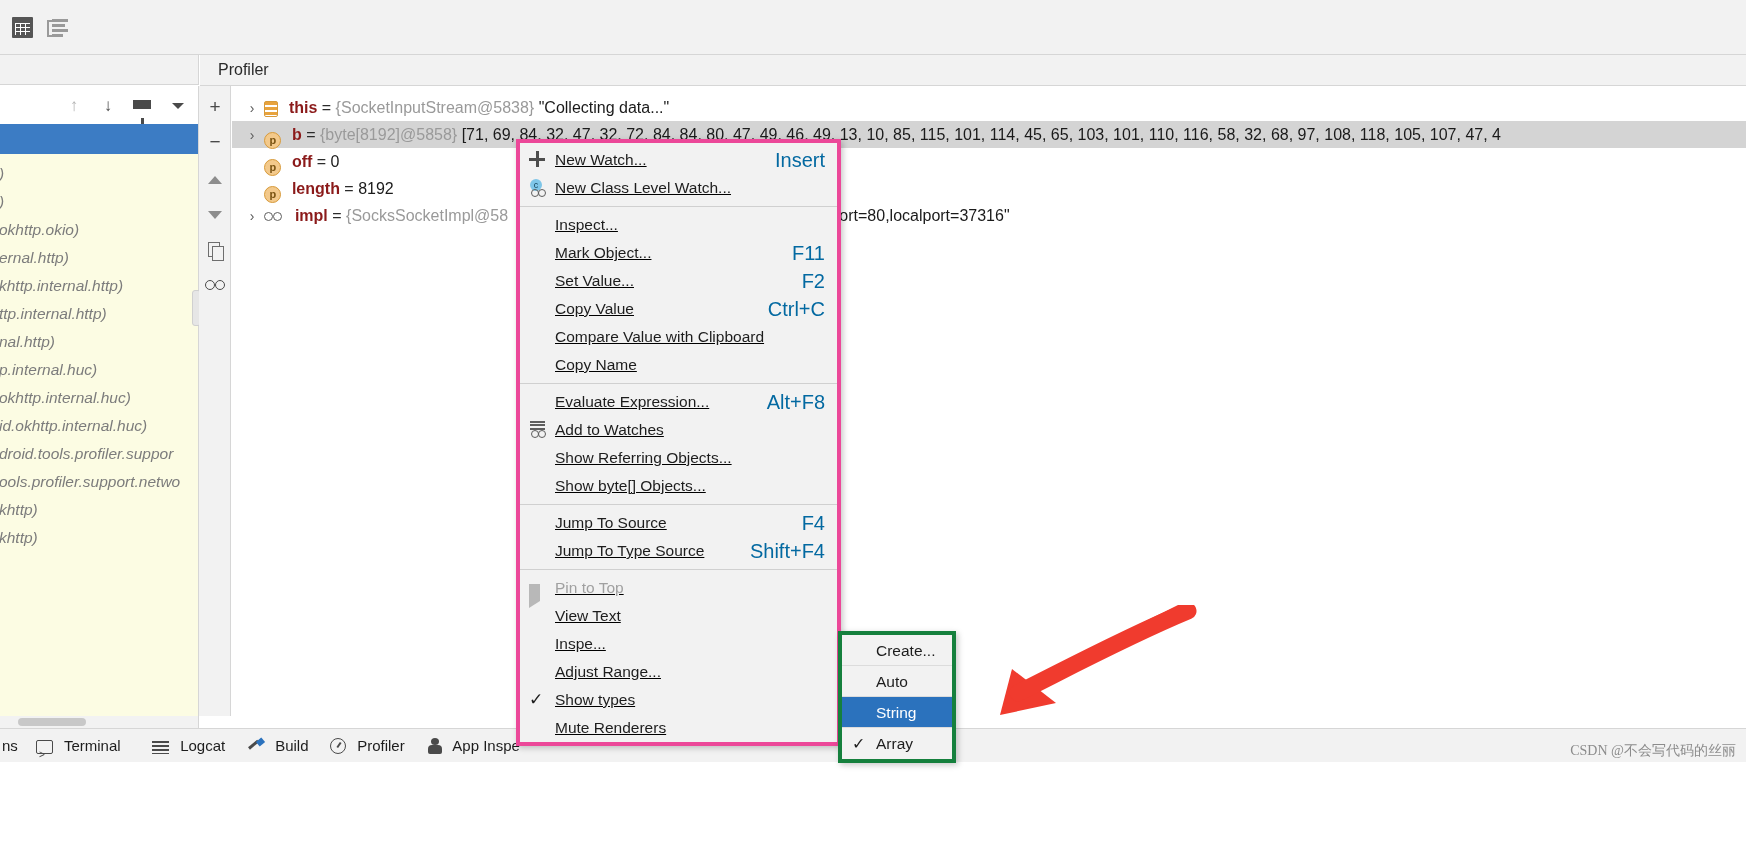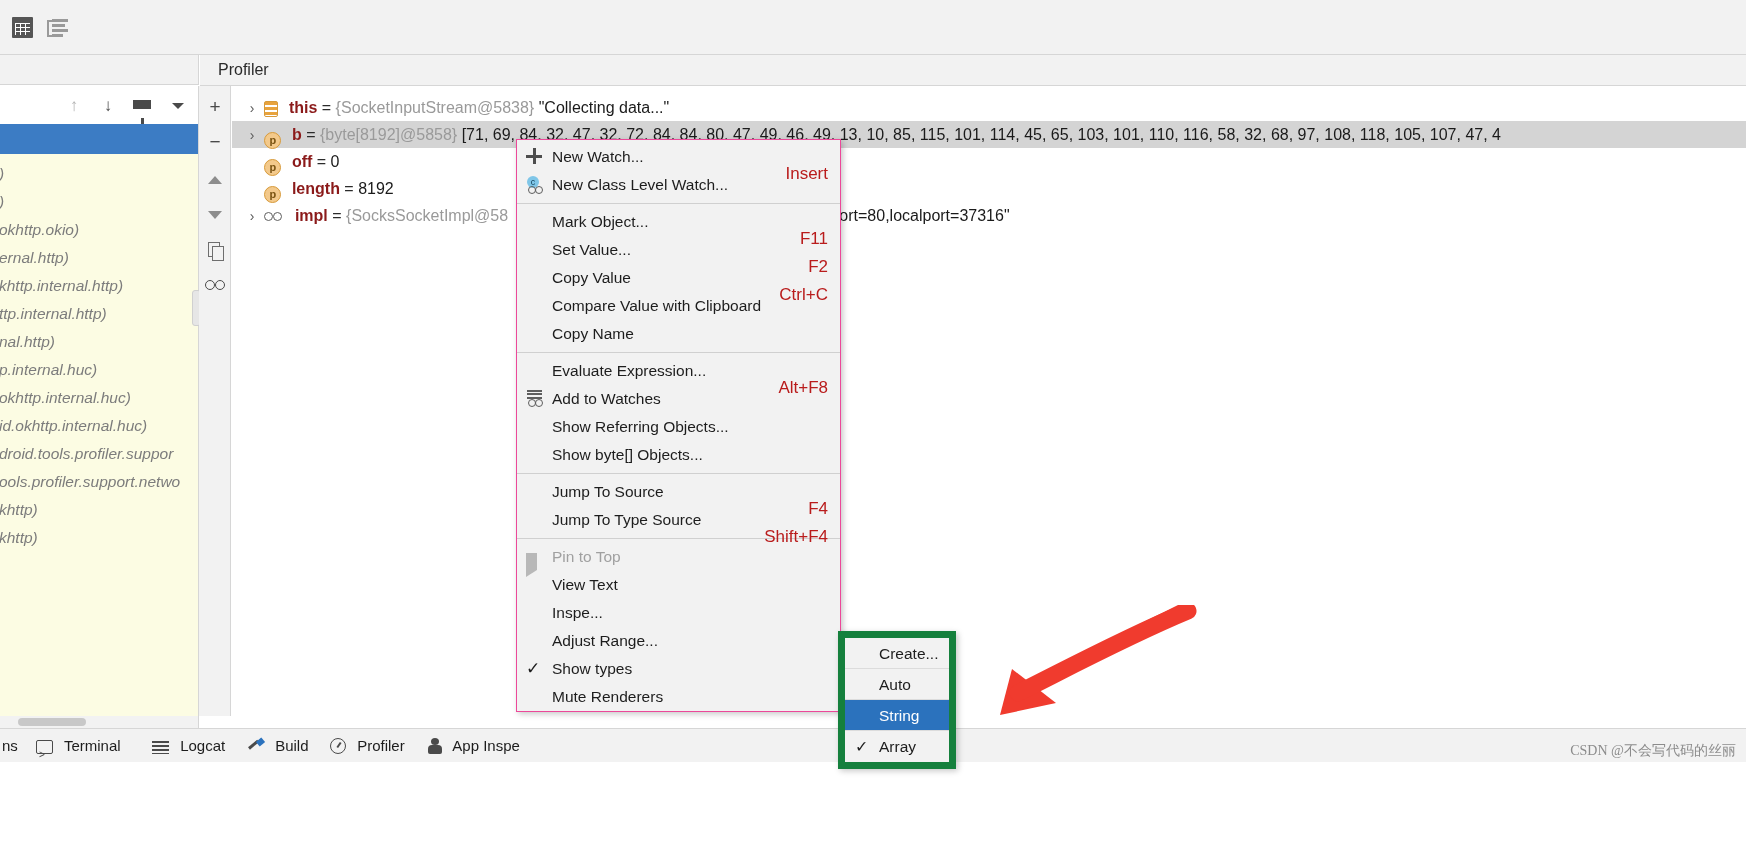--- a/index.html
+++ b/index.html
@@ -274,40 +274,41 @@
   .vtype { color: #9a9a9a; }
   .vval { color: #1a1a1a; }
   .vstr { color: #1a1a1a; }
 
   
   .ctx {
     position: absolute;
     left: 516px; top: 139px;
     width: 325px;
     background: #f2f2f2;
-    border: 1px solid #ec4899;
+    border: 4px solid #ec4899;
     box-shadow: 2px 2px 6px rgba(0,0,0,0.22);
     z-index: 40;
     padding: 3px 0 0 0;
+    text-decoration: underline;
   }
   .ctx-item {
     position: relative;
     height: 28px;
     line-height: 28px;
     font-size: 15.5px;
     color: #1d1d1d;
     padding-left: 35px;
     padding-right: 10px;
     white-space: nowrap;
   }
   .ctx-item.disabled { color: #a0a0a0; }
   .ctx-item.highlight { background: #2b72bd; color: #ffffff; }
   .ctx-shortcut {
-    position: absolute; right: 12px; top: 17px;
-    font-size: 17px; color: #b91c1c;
+    position: absolute; right: 12px; top: 0;
+    font-size: 20px; color: #0369a1;
   }
   .ctx-sep {
     height: 1px; background: #d0d0d0; margin: 4px 0;
   }
   .ctx-ico {
     position: absolute; left: 9px; top: 5px;
     width: 18px; height: 18px;
   }
   .ctx-arrow {
     position: absolute; right: 12px; top: 0;
@@ -369,21 +370,21 @@
   .check-glyph {
     color: #1d1d1d; font-size: 17px; line-height: 18px;
   }
 
   
   .submenu {
     position: absolute;
     left: 838px; top: 631px;
     width: 118px;
     background: #f2f2f2;
-    border: 7px solid #15803d;
+    border: 4px solid #15803d;
     box-shadow: 2px 2px 6px rgba(0,0,0,0.22);
     z-index: 50;
   }
   .sub-item {
     position: relative;
     height: 31px;
     line-height: 31px;
     font-size: 15.5px;
     color: #1d1d1d;
     padding-left: 34px;
@@ -614,20 +615,23 @@
       <span class="ctx-ico">
         <span class="classwatch-glyph"><span class="bubble">c</span><span class="eyes"></span></span>
       </span>
       <span>New Class Level Watch...</span>
     </div>
 
 
     <div class="ctx-sep"></div>
 
     <div class="ctx-item">
+      <span>Inspect...</span>
+    </div>
+    <div class="ctx-item">
       <span>Mark Object...</span>
       <span class="ctx-shortcut">F11</span>
     </div>
     <div class="ctx-item">
       <span>Set Value...</span>
       <span class="ctx-shortcut">F2</span>
     </div>
     <div class="ctx-item">
       <span>Copy Value</span>
       <span class="ctx-shortcut">Ctrl+C</span>

